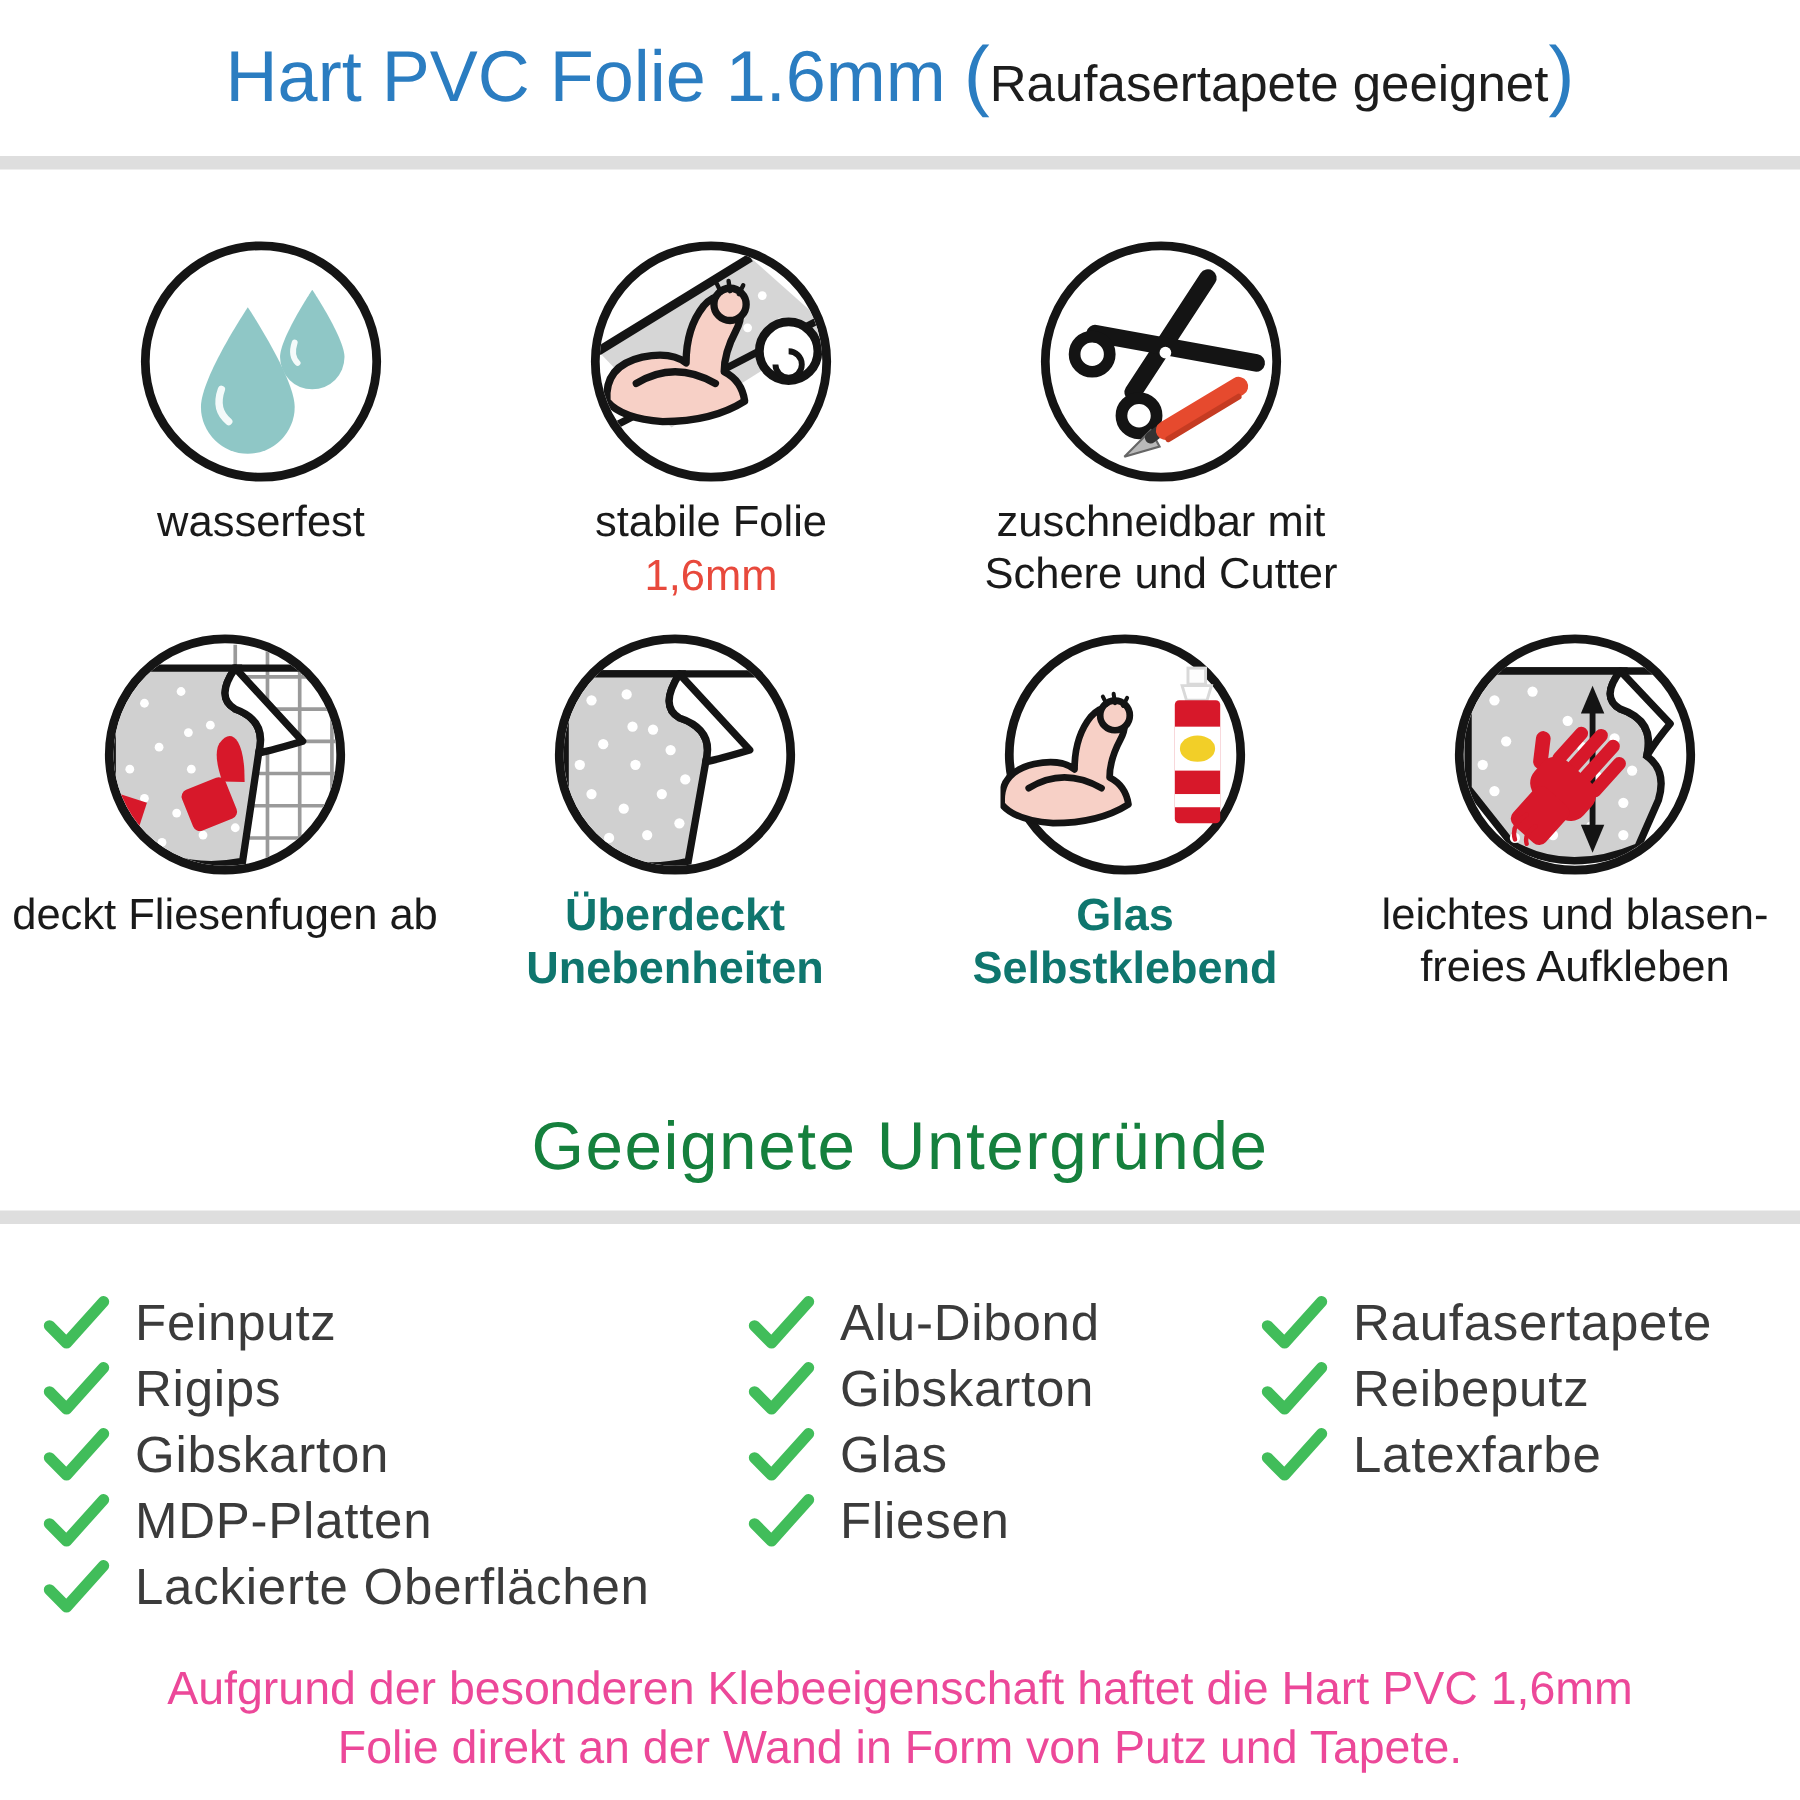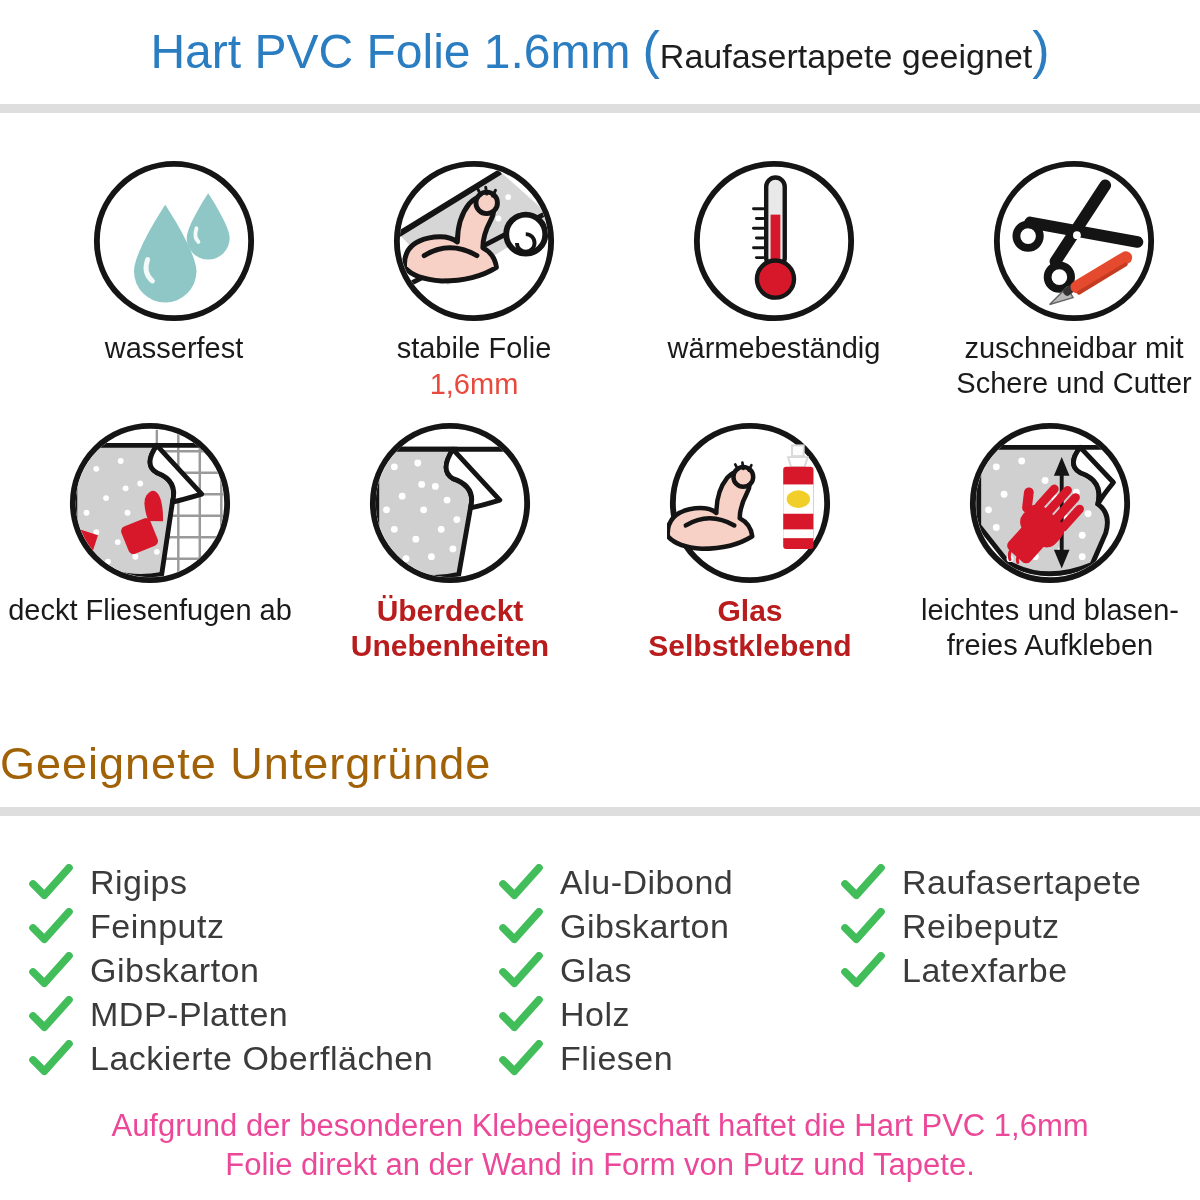--- a/index.html
+++ b/index.html
@@ -18,26 +18,26 @@
   .divider-1{top:104px;}
   .divider-2{top:807px;}
 
   
   .frow{position:absolute;left:0;width:100%;display:flex;}
   .frow-1{top:158px;padding-left:24px;}
   .frow-2{top:420px;justify-content:flex-end;}
   .fcell{width:25%;display:flex;flex-direction:column;align-items:center;}
   .badge{width:166px;height:166px;}
   .flabel{margin-top:7px;font-size:29px;line-height:35px;color:#1a1a1a;text-align:center;}
-  .flabel.bold{font-weight:700;font-size:30px;color:#b91c1c;}
+  .flabel.bold{font-weight:700;font-size:30px;color:#0f766e;}
   .fsub{font-size:29px;color:#e8493c;margin-top:2px;text-align:center;}
 
   
-  .heading{position:absolute;top:738px;left:0;width:100%;text-align:left;
-           font-size:45px;color:#a16207;letter-spacing:1px;}
+  .heading{position:absolute;top:738px;left:0;width:100%;text-align:center;
+           font-size:45px;color:#15803d;letter-spacing:1px;}
 
   
   .col{position:absolute;top:860px;display:flex;flex-direction:column;}
   .col-1{left:28px;}
   .col-2{left:498px;}
   .col-3{left:840px;}
   .check-item{display:flex;align-items:center;height:44px;gap:16px;}
   .check-item svg{width:46px;height:36px;flex:none;}
   .check-item span{font-size:34px;color:#3b3b3b;letter-spacing:.5px;white-space:nowrap;}
 
@@ -93,39 +93,20 @@
           <circle cx="98" cy="46" r="11" fill="#f7d0c6" stroke="#141414" stroke-width="5"></circle>
           <path d="M92,38 l-3,-6 M98,37 l-1,-7 M104,39 l3,-6" stroke="#141414" stroke-width="3" stroke-linecap="round"></path>
         </g>
       </svg>
       <div class="flabel">
         <div>stabile Folie</div>
       </div>
       <div class="fsub">1,6mm</div>
     </div>
 
-    <div class="fcell">
-      <svg class="badge" viewBox="0 0 170 170">
-        <circle cx="85" cy="85" r="79" fill="#fff" stroke="#151515" stroke-width="6"></circle>
-        <g stroke="#141414" stroke-width="3" stroke-linecap="round">
-          <line x1="64" y1="52" x2="74" y2="52"></line>
-            <line x1="67" y1="62" x2="74" y2="62"></line>
-          <line x1="64" y1="72" x2="74" y2="72"></line>
-            <line x1="67" y1="82" x2="74" y2="82"></line>
-          <line x1="64" y1="92" x2="74" y2="92"></line>
-            <line x1="67" y1="102" x2="74" y2="102"></line>
-        </g>
-        <rect x="77" y="20" width="19" height="92" rx="9.5" fill="#e9e9e9" stroke="#161616" stroke-width="4.5"></rect>
-        <rect x="81.5" y="58" width="10" height="58" fill="#d7182a"></rect>
-        <circle cx="86.5" cy="124" r="19" fill="#d7182a" stroke="#161616" stroke-width="4.5"></circle>
-      </svg>
-      <div class="flabel">
-        <div>wärmebeständig</div>
-      </div>
-    </div>
 
     <div class="fcell">
       <svg class="badge" viewBox="0 0 170 170">
         <circle cx="85" cy="85" r="79" fill="#fff" stroke="#151515" stroke-width="6"></circle>
         <line x1="66" y1="106" x2="117" y2="28" stroke="#141414" stroke-width="12" stroke-linecap="round"></line>
         <line x1="40" y1="66" x2="150" y2="86" stroke="#141414" stroke-width="12" stroke-linecap="round"></line>
         <circle cx="70" cy="122" r="12" fill="none" stroke="#141414" stroke-width="8"></circle>
         <circle cx="38" cy="80" r="12" fill="none" stroke="#141414" stroke-width="8"></circle>
         <circle cx="88" y="79" cy="79" r="4" fill="#ffffff"></circle>
         <polygon points="60,150 78,132 84,143" fill="#b9b9b9" stroke="#666" stroke-width="1.5"></polygon>
@@ -311,32 +292,32 @@
 
   <div class="heading">Geeignete Untergründe</div>
 
   <div class="divider divider-2"></div>
 
   <div class="col col-1">
     <div class="check-item">
       <svg viewBox="0 0 46 38">
           <path d="M4,21 L16,33 L42,4" fill="none" stroke="#41bd5a" stroke-width="8" stroke-linecap="round" stroke-linejoin="round"></path>
         </svg>
+      <span>Feinputz</span>
+    </div>
+    <div class="check-item">
+      <svg viewBox="0 0 46 38">
+          <path d="M4,21 L16,33 L42,4" fill="none" stroke="#41bd5a" stroke-width="8" stroke-linecap="round" stroke-linejoin="round"></path>
+        </svg>
       <span>Rigips</span>
     </div>
     <div class="check-item">
       <svg viewBox="0 0 46 38">
           <path d="M4,21 L16,33 L42,4" fill="none" stroke="#41bd5a" stroke-width="8" stroke-linecap="round" stroke-linejoin="round"></path>
         </svg>
-      <span>Feinputz</span>
-    </div>
-    <div class="check-item">
-      <svg viewBox="0 0 46 38">
-          <path d="M4,21 L16,33 L42,4" fill="none" stroke="#41bd5a" stroke-width="8" stroke-linecap="round" stroke-linejoin="round"></path>
-        </svg>
       <span>Gibskarton</span>
     </div>
     <div class="check-item">
       <svg viewBox="0 0 46 38">
           <path d="M4,21 L16,33 L42,4" fill="none" stroke="#41bd5a" stroke-width="8" stroke-linecap="round" stroke-linejoin="round"></path>
         </svg>
       <span>MDP-Platten</span>
     </div>
     <div class="check-item">
       <svg viewBox="0 0 46 38">
@@ -357,26 +338,20 @@
       <svg viewBox="0 0 46 38">
           <path d="M4,21 L16,33 L42,4" fill="none" stroke="#41bd5a" stroke-width="8" stroke-linecap="round" stroke-linejoin="round"></path>
         </svg>
       <span>Gibskarton</span>
     </div>
     <div class="check-item">
       <svg viewBox="0 0 46 38">
           <path d="M4,21 L16,33 L42,4" fill="none" stroke="#41bd5a" stroke-width="8" stroke-linecap="round" stroke-linejoin="round"></path>
         </svg>
       <span>Glas</span>
-    </div>
-    <div class="check-item">
-      <svg viewBox="0 0 46 38">
-          <path d="M4,21 L16,33 L42,4" fill="none" stroke="#41bd5a" stroke-width="8" stroke-linecap="round" stroke-linejoin="round"></path>
-        </svg>
-      <span>Holz</span>
     </div>
     <div class="check-item">
       <svg viewBox="0 0 46 38">
           <path d="M4,21 L16,33 L42,4" fill="none" stroke="#41bd5a" stroke-width="8" stroke-linecap="round" stroke-linejoin="round"></path>
         </svg>
       <span>Fliesen</span>
     </div>
   </div>
 
   <div class="col col-3">

